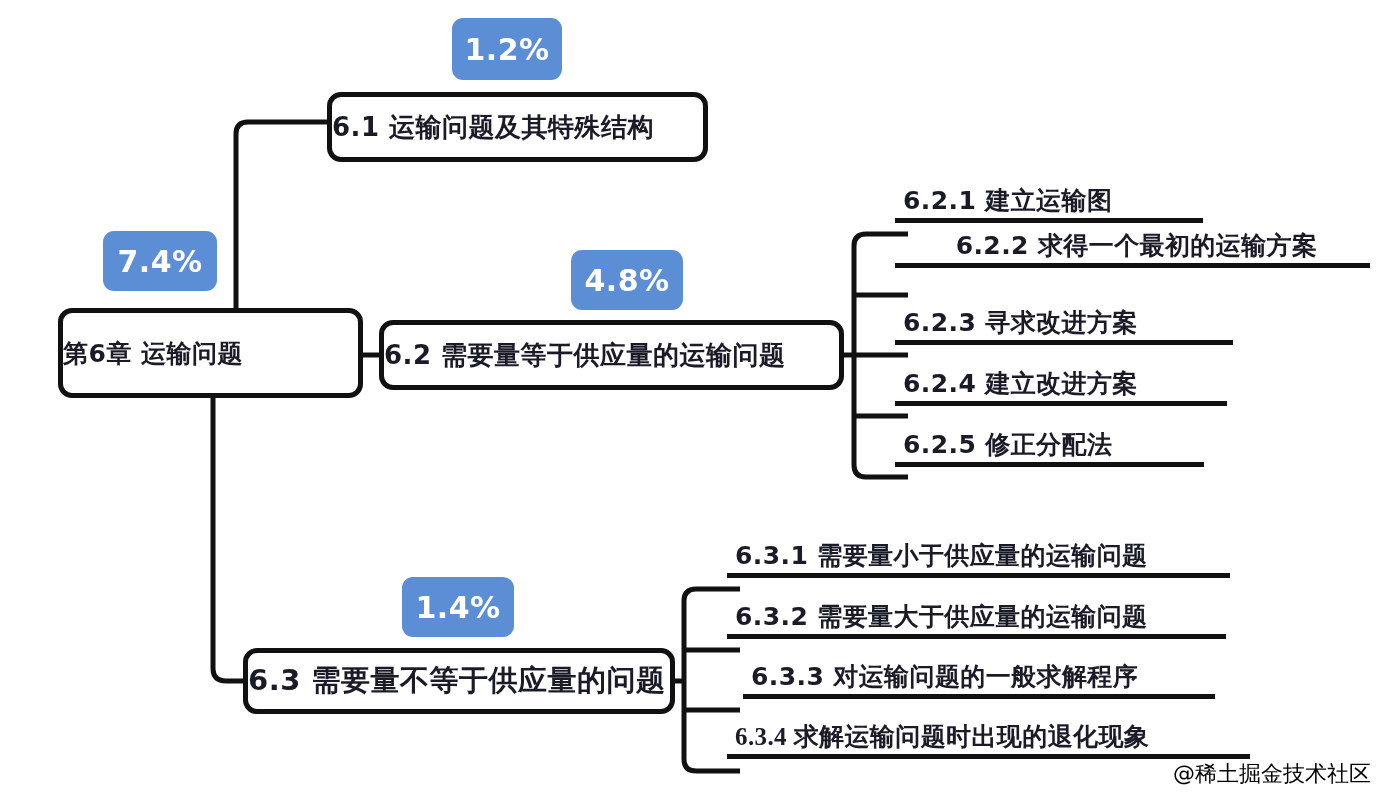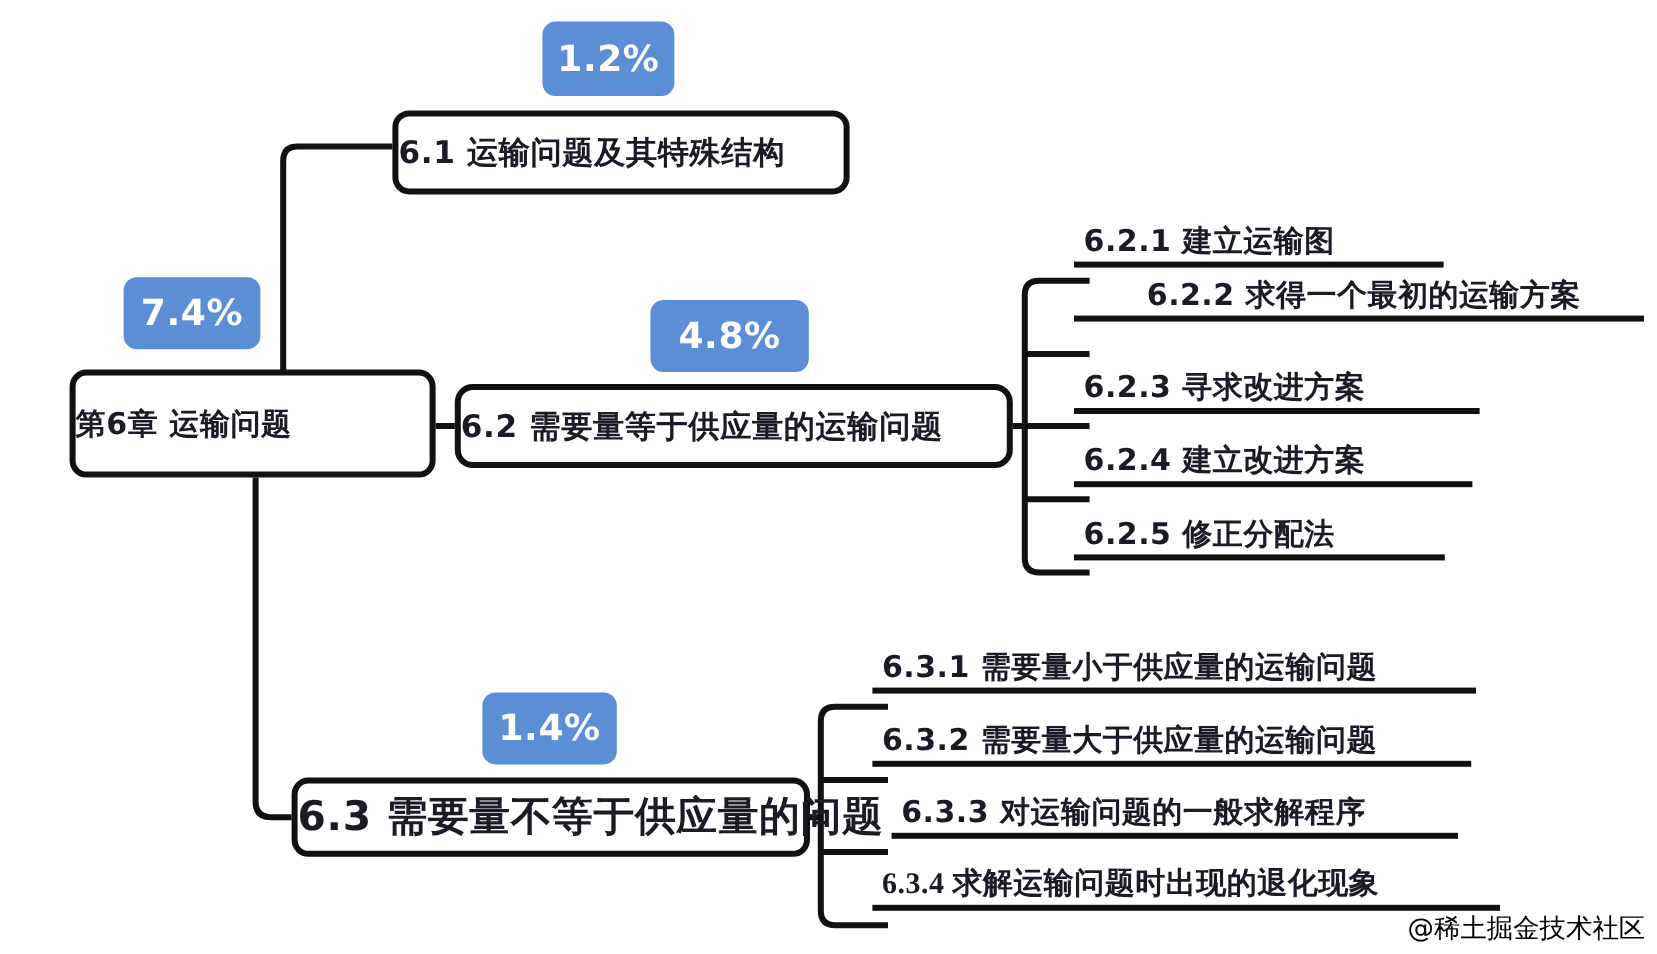--- a/index.html
+++ b/index.html
@@ -40,25 +40,25 @@
     color: #1b1b28;
     white-space: nowrap;
     letter-spacing: 0.5px;
   }
   #node-root { left: 58px;  top: 308px; width: 305px; height: 90px; }
   #node-root .label { font-size: 25px; }
 
   #node-61 { left: 327px; top: 92px;  width: 381px; height: 70px; }
   #node-61 .label { font-size: 26px; }
 
-  #node-62 { left: 379px; top: 320px; width: 465px; height: 70px; border-radius: 15px; }
+  #node-62 { left: 379px; top: 320px; width: 465px; height: 70px; }
   #node-62 .label { font-size: 26px; }
 
   #node-63 { left: 243px; top: 648px; width: 432px; height: 66px; }
-  #node-63 .label { font-size: 34px; }
+  #node-63 .label { font-size: 29px; }
 
   
   .leaf {
     position: absolute;
     z-index: 3;
     white-space: nowrap;
   }
   .leaf .leaf-text {
     font-size: 25px;
     font-weight: bold;
@@ -87,21 +87,21 @@
     z-index: 4;
   }
   .badge span {
     color: #ffffff;
     font-weight: bold;
     font-size: 30px;
     letter-spacing: 0.5px;
   }
   #badge-root { left: 103px; top: 231px; width: 114px; height: 60px; }
   #badge-61   { left: 452px; top: 18px;  width: 110px; height: 62px; align-items: center; }
-  #badge-62   { left: 542px; top: 250px; width: 132px; height: 60px; text-align: right; }
+  #badge-62   { left: 571px; top: 250px; width: 112px; height: 60px; text-align: right; }
   #badge-63   { left: 402px; top: 577px; width: 112px; height: 60px; }
 
   
   #watermark {
     position: absolute;
     right: 10px;
     bottom: 6px;
     font-size: 22px;
     color: #000000;
     z-index: 5;

